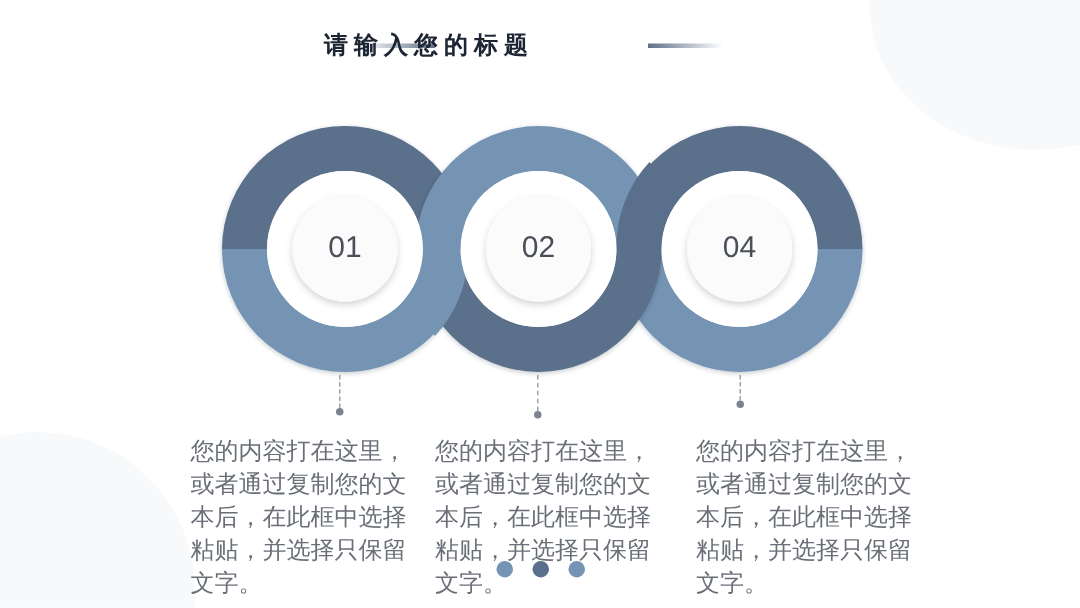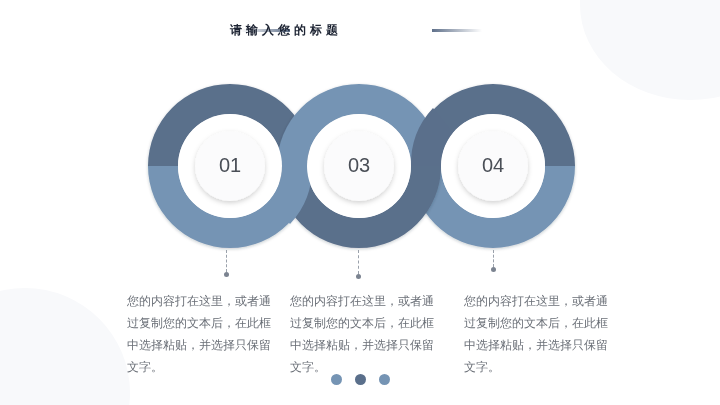--- a/index.html
+++ b/index.html
@@ -1,29 +1,29 @@
 <!DOCTYPE html>
 <html><head>
   <meta charset="utf-8">
   <style>
     html,body{margin:0;padding:0;}
     body{width:720px;height:405px;position:relative;overflow:hidden;background:#ffffff;font-family:"DejaVu Sans","Liberation Sans",sans-serif;}
     .bg-circle{position:absolute;border-radius:50%;background:#f8f9fb;}
     .bg-tr{left:580px;top:-90px;width:220px;height:190px;}
     .bg-bl{left:-80px;top:288px;width:210px;height:210px;}
     .title-wrap{position:absolute;top:20px;left:0;width:720px;height:20px;}
-    .title{position:absolute;left:0;width:572px;top:0;text-align:center;font-family:"DejaVu Serif","Liberation Serif",serif;font-weight:bold;font-size:12px;letter-spacing:4px;color:#1d2433;line-height:20px;}
+    .title{position:absolute;left:0;width:572px;top:0;text-align:center;font-family:"DejaVu Serif","Liberation Serif",serif;font-weight:bold;font-size:16px;letter-spacing:4px;color:#1d2433;line-height:20px;}
     .title-line{position:absolute;top:9px;height:3px;width:50px;}
     .tl-left{left:240px;background:linear-gradient(to right,rgba(95,112,138,0),#5f708a);}
     .tl-right{left:432px;background:linear-gradient(to right,#5f708a,rgba(95,112,138,0));}
     svg.rings{position:absolute;left:0;top:0;}
     .num{position:absolute;width:70px;height:30px;text-align:center;font-size:20px;color:#4a4f57;line-height:30px;font-family:"Liberation Sans",sans-serif;}
     .connector{position:absolute;width:1px;border-left:1px dashed #9aa1ab;}
     .dot-small{position:absolute;width:5px;height:5px;border-radius:50%;background:#7b8390;}
-    .desc{position:absolute;width:150px;font-size:12px;line-height:22px;color:#6a6f77;}
+    .desc{position:absolute;width:150px;font-size:16px;line-height:22px;color:#6a6f77;}
     .pager{position:absolute;top:374px;left:331px;display:flex;gap:13px;}
     .pdot{width:11px;height:11px;border-radius:50%;}
   </style>
 </head>
 <body>
 
 <div class="bg-circle bg-tr"></div>
 <div class="bg-circle bg-bl"></div>
 
 <div class="title-wrap">
@@ -64,21 +64,21 @@
   <circle cx="230" cy="166" r="52" fill="#ffffff"></circle>
   <circle cx="359" cy="166" r="52" fill="#ffffff"></circle>
   <circle cx="493" cy="166" r="52" fill="#ffffff"></circle>
 
   <circle cx="230" cy="166" r="35" fill="#fbfbfc" filter="url(#ish)"></circle>
   <circle cx="359" cy="166" r="35" fill="#fbfbfc" filter="url(#ish)"></circle>
   <circle cx="493" cy="166" r="35" fill="#fbfbfc" filter="url(#ish)"></circle>
 </svg>
 
 <div class="num" style="left:195px;top:150px;">01</div>
-<div class="num" style="left:324px;top:150px;">03</div>
+<div class="num" style="left:324px;top:150px;">02</div>
 <div class="num" style="left:458px;top:150px;">04</div>
 
 <div class="connector" style="left:226px;top:250px;height:22px;"></div>
 <div class="dot-small" style="left:224px;top:272px;"></div>
 <div class="connector" style="left:358px;top:250px;height:24px;"></div>
 <div class="dot-small" style="left:356px;top:274px;"></div>
 <div class="connector" style="left:493px;top:250px;height:17px;"></div>
 <div class="dot-small" style="left:491px;top:267px;"></div>
 
 <div class="desc" style="left:127px;top:290px;">您的内容打在这里，或者通过复制您的文本后，在此框中选择粘贴，并选择只保留文字。</div>

